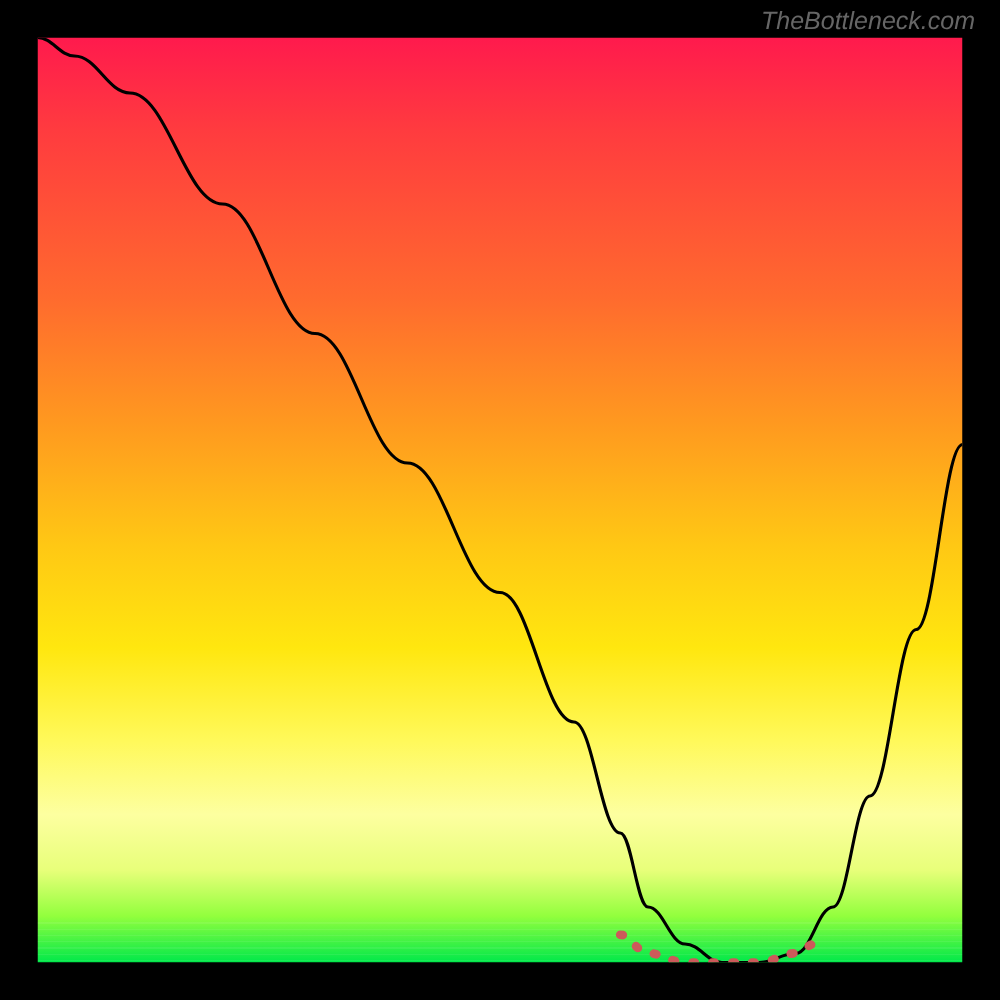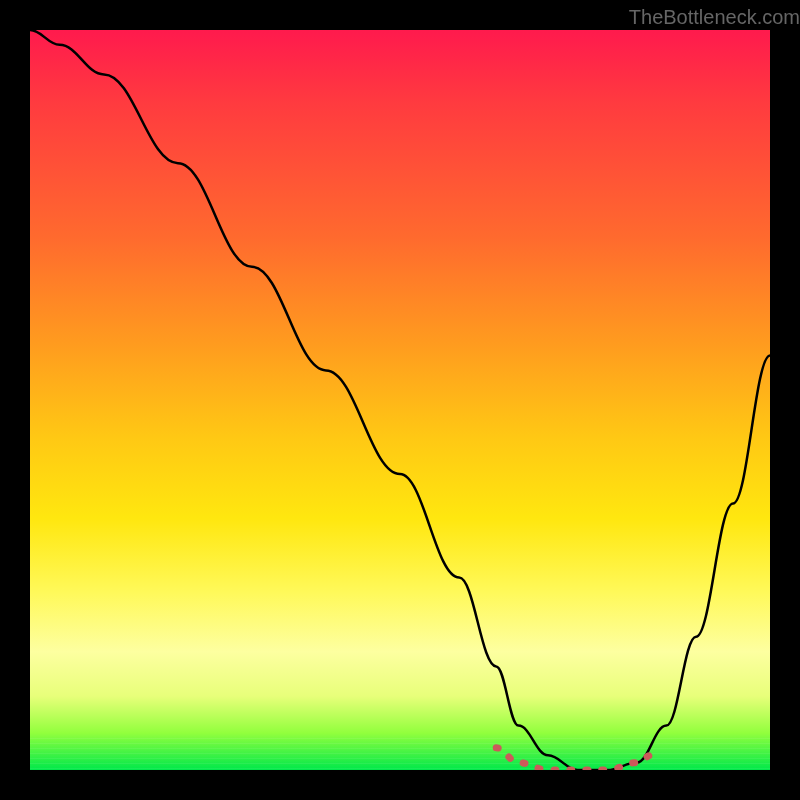--- a/index.html
+++ b/index.html
@@ -7,25 +7,26 @@
     padding: 0;
     width: 800px;
     height: 800px;
     background: #000;
     position: relative;
     font-family: Arial, Helvetica, sans-serif;
   }
   .watermark {
     position: absolute;
     top: 6px;
-    right: 0;
+    right: 20px;
     color: #666;
     font-size: 20px;
     font-weight: 500;
     z-index: 10;
+    font-style: italic;
   }
   .plot-area {
     position: absolute;
     left: 30px;
     top: 30px;
     width: 740px;
     height: 740px;
     overflow: hidden;
   }
   .gradient {

